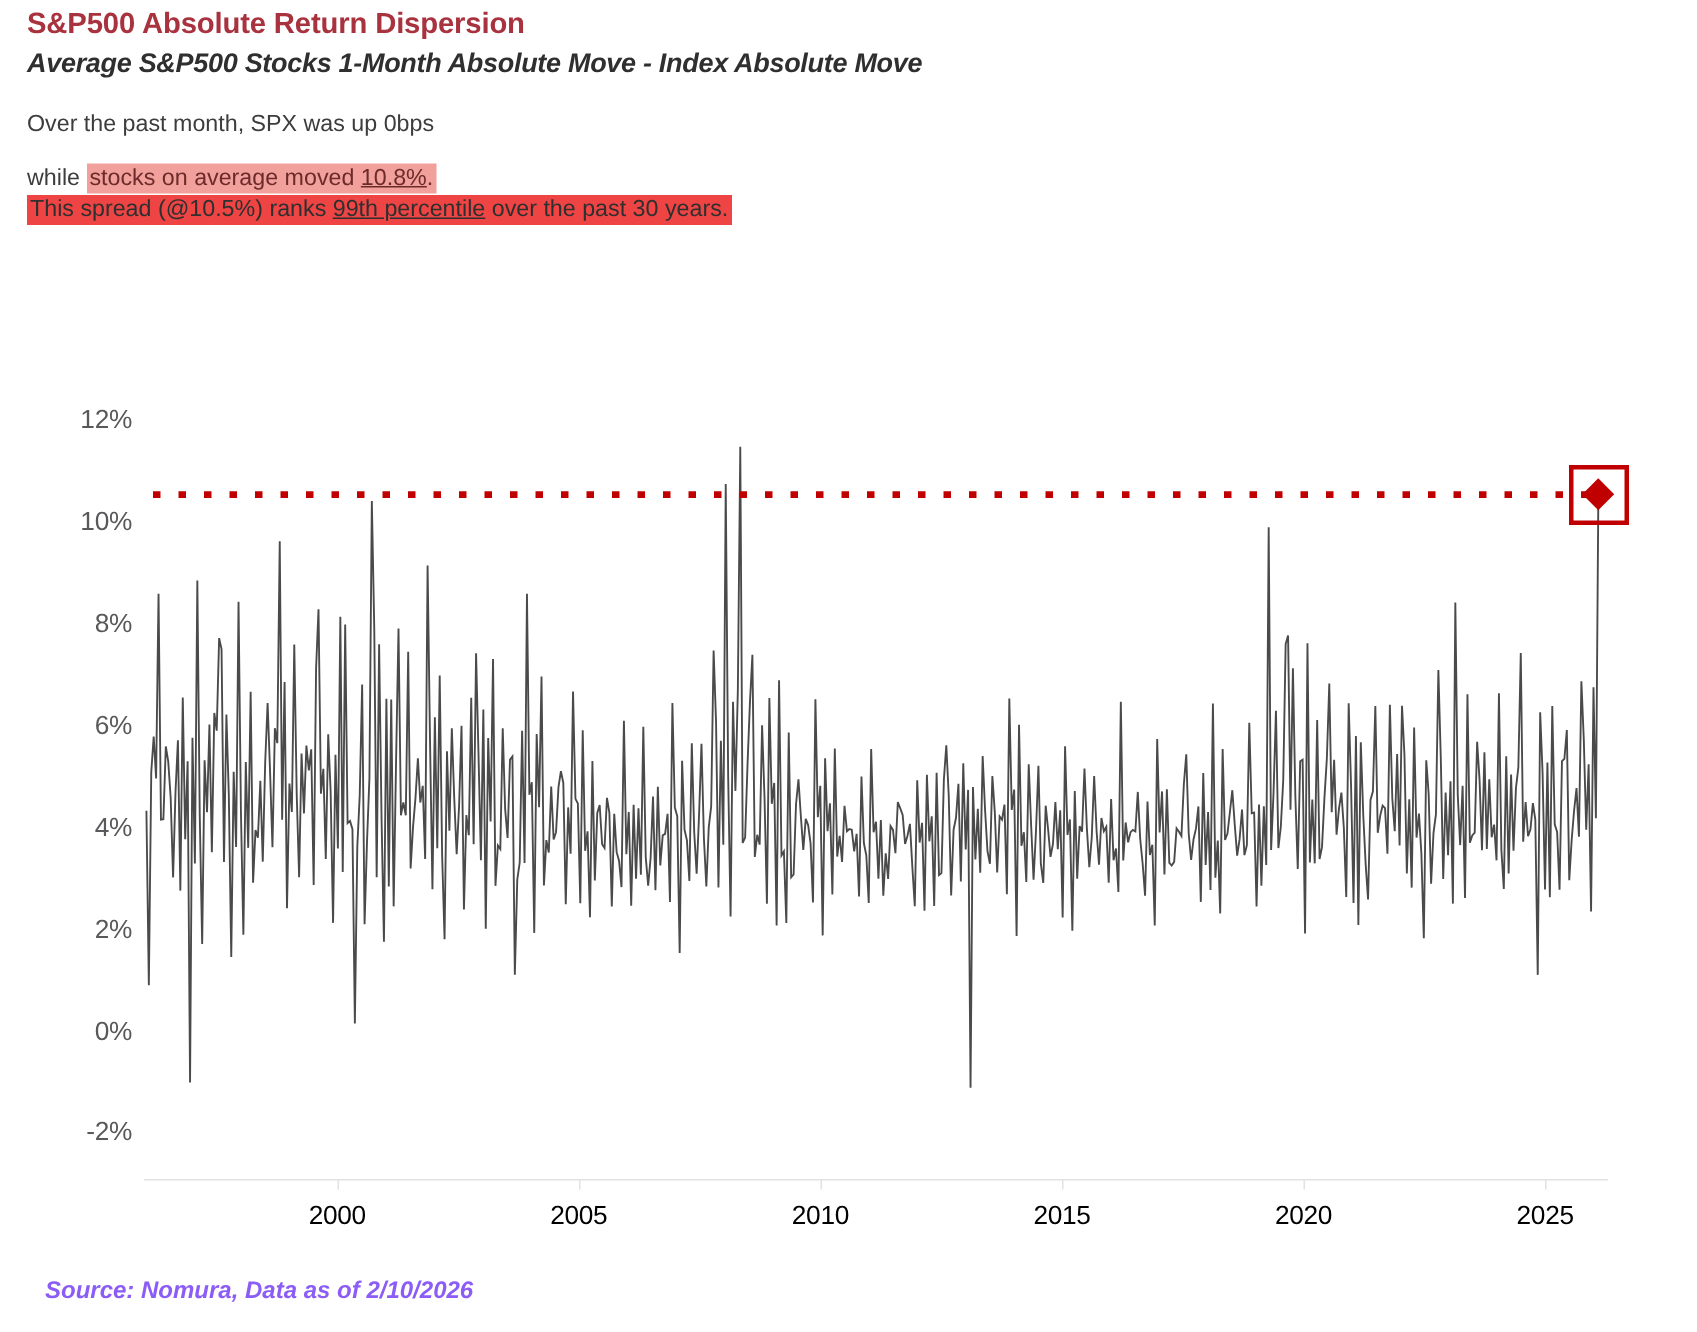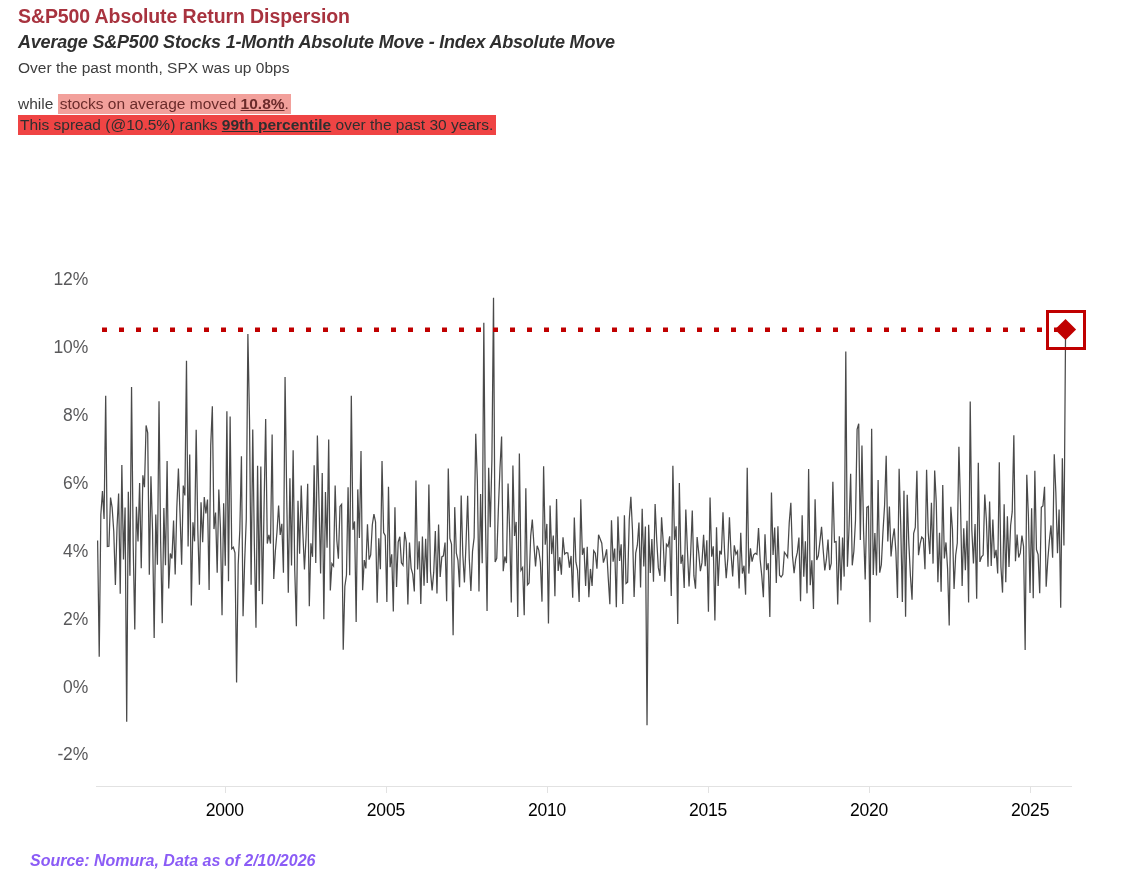--- a/index.html
+++ b/index.html
@@ -40,21 +40,21 @@
     color: #a8333f;
     letter-spacing: -0.1px;
     margin-bottom: 2px;
   }
   #subtitle {
     font-size: 18px;
     font-style: italic;
     font-weight: bold;
     color: #2f2f2f;
     letter-spacing: -0.2px;
-    margin-bottom: 3px;
+    margin-bottom: 18px;
   }
   #line3 {
     font-size: 15.5px;
     color: #3d3d3d;
     margin-bottom: 16px;
   }
   #line4 {
     font-size: 15.5px;
     color: #3d3d3d;
     margin-bottom: 1px;
@@ -67,21 +67,21 @@
     background: #f2a09b;
     color: #6b2b2b;
     padding: 1px 2px 2px 2px;
   }
   .hl-yellow {
     background: #ef4444;
     color: #2f2f2f;
     padding: 1px 3px 2px 2px;
   }
   .ul-bold {
-    font-weight: bold;
+    font-weight: normal;
     text-decoration: underline;
   }
 
   
   #chart {
     position: absolute;
     left: 0px;
     top: 210px;
     width: 1131px;
     height: 620px;

